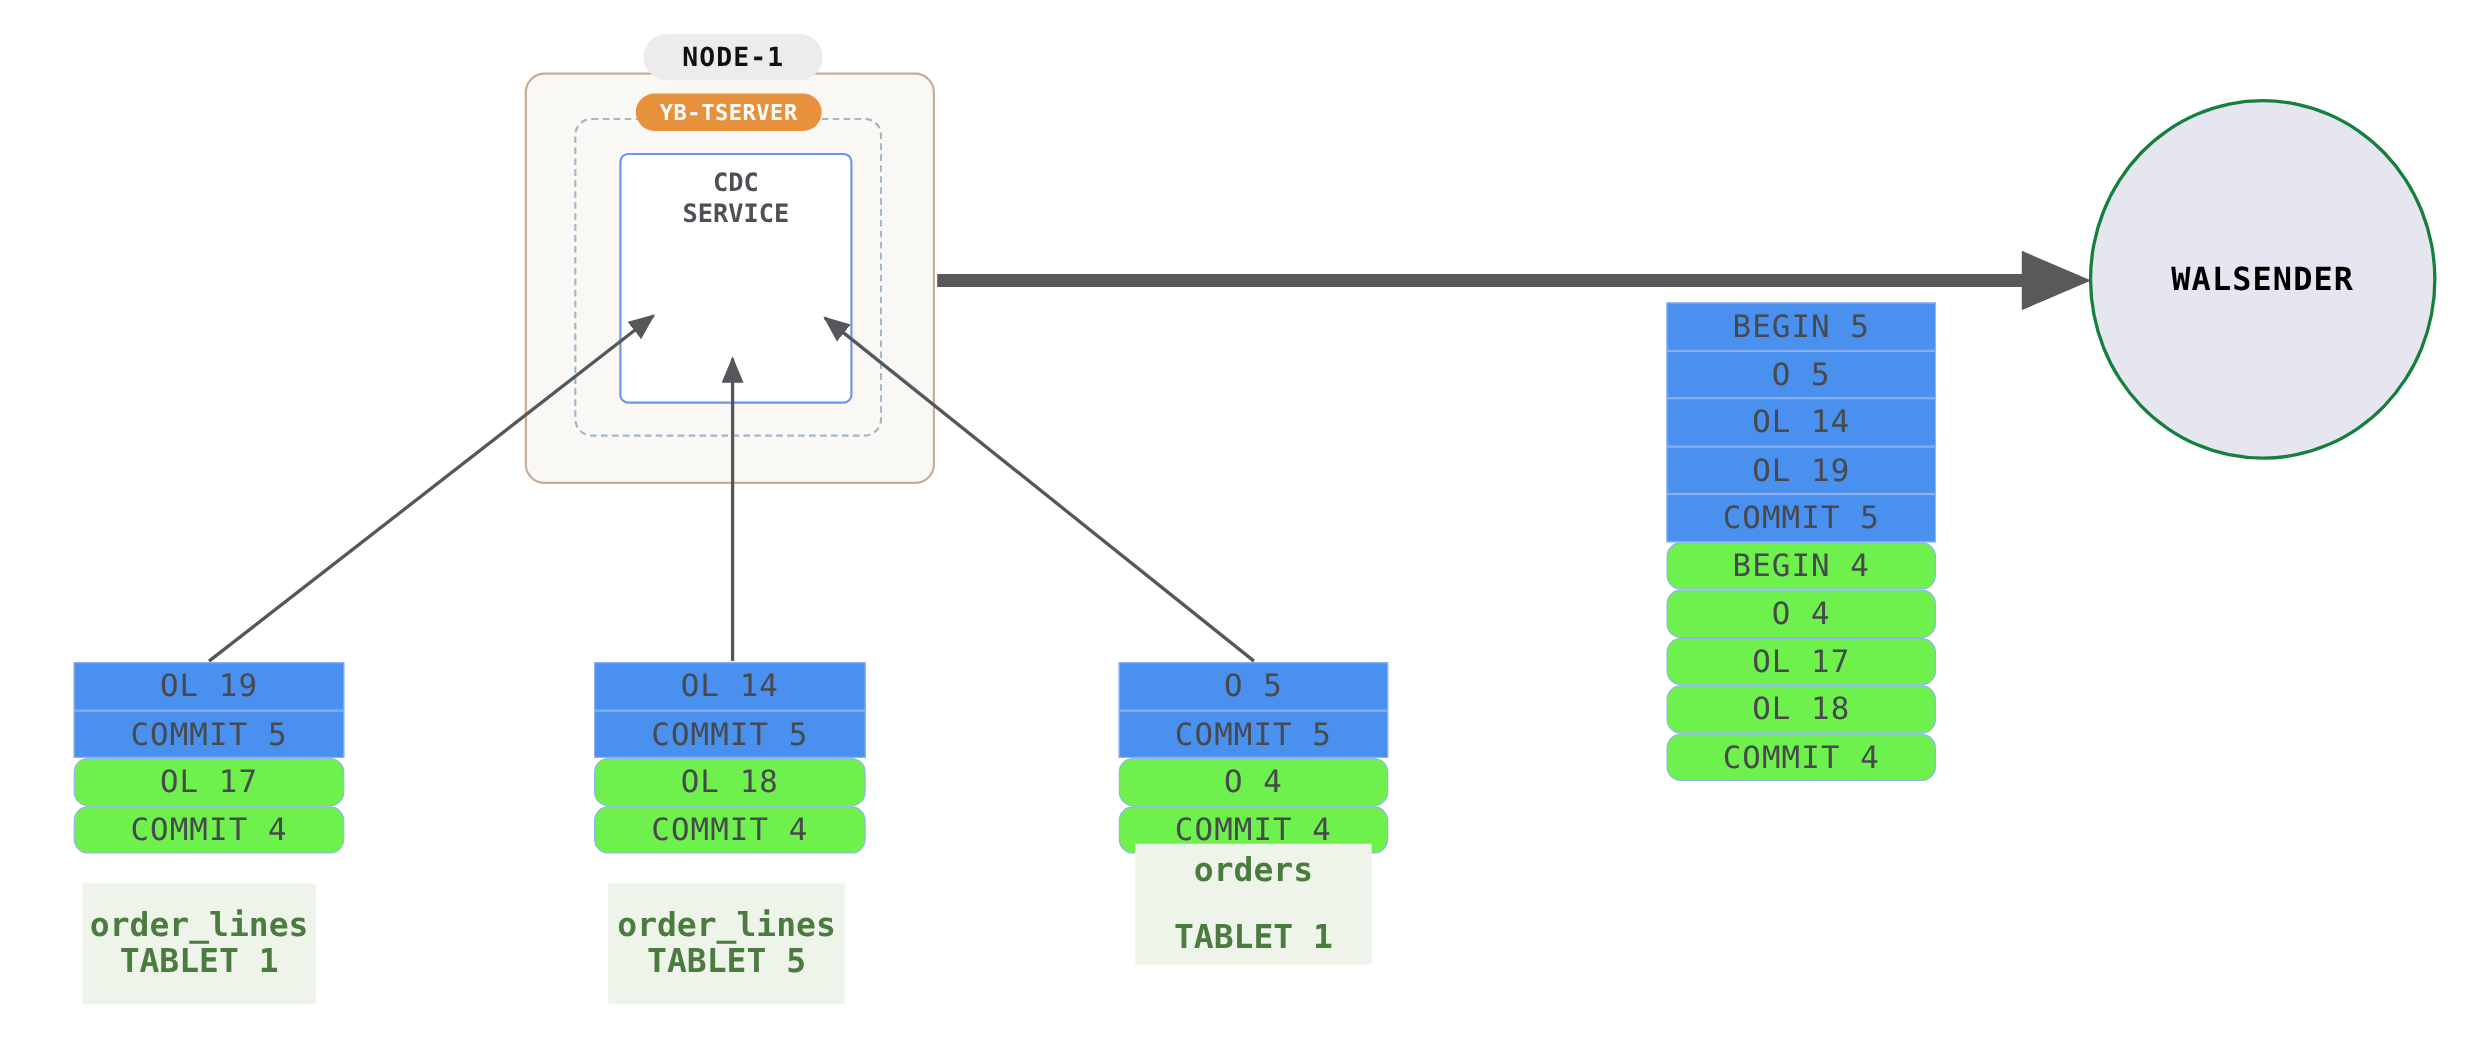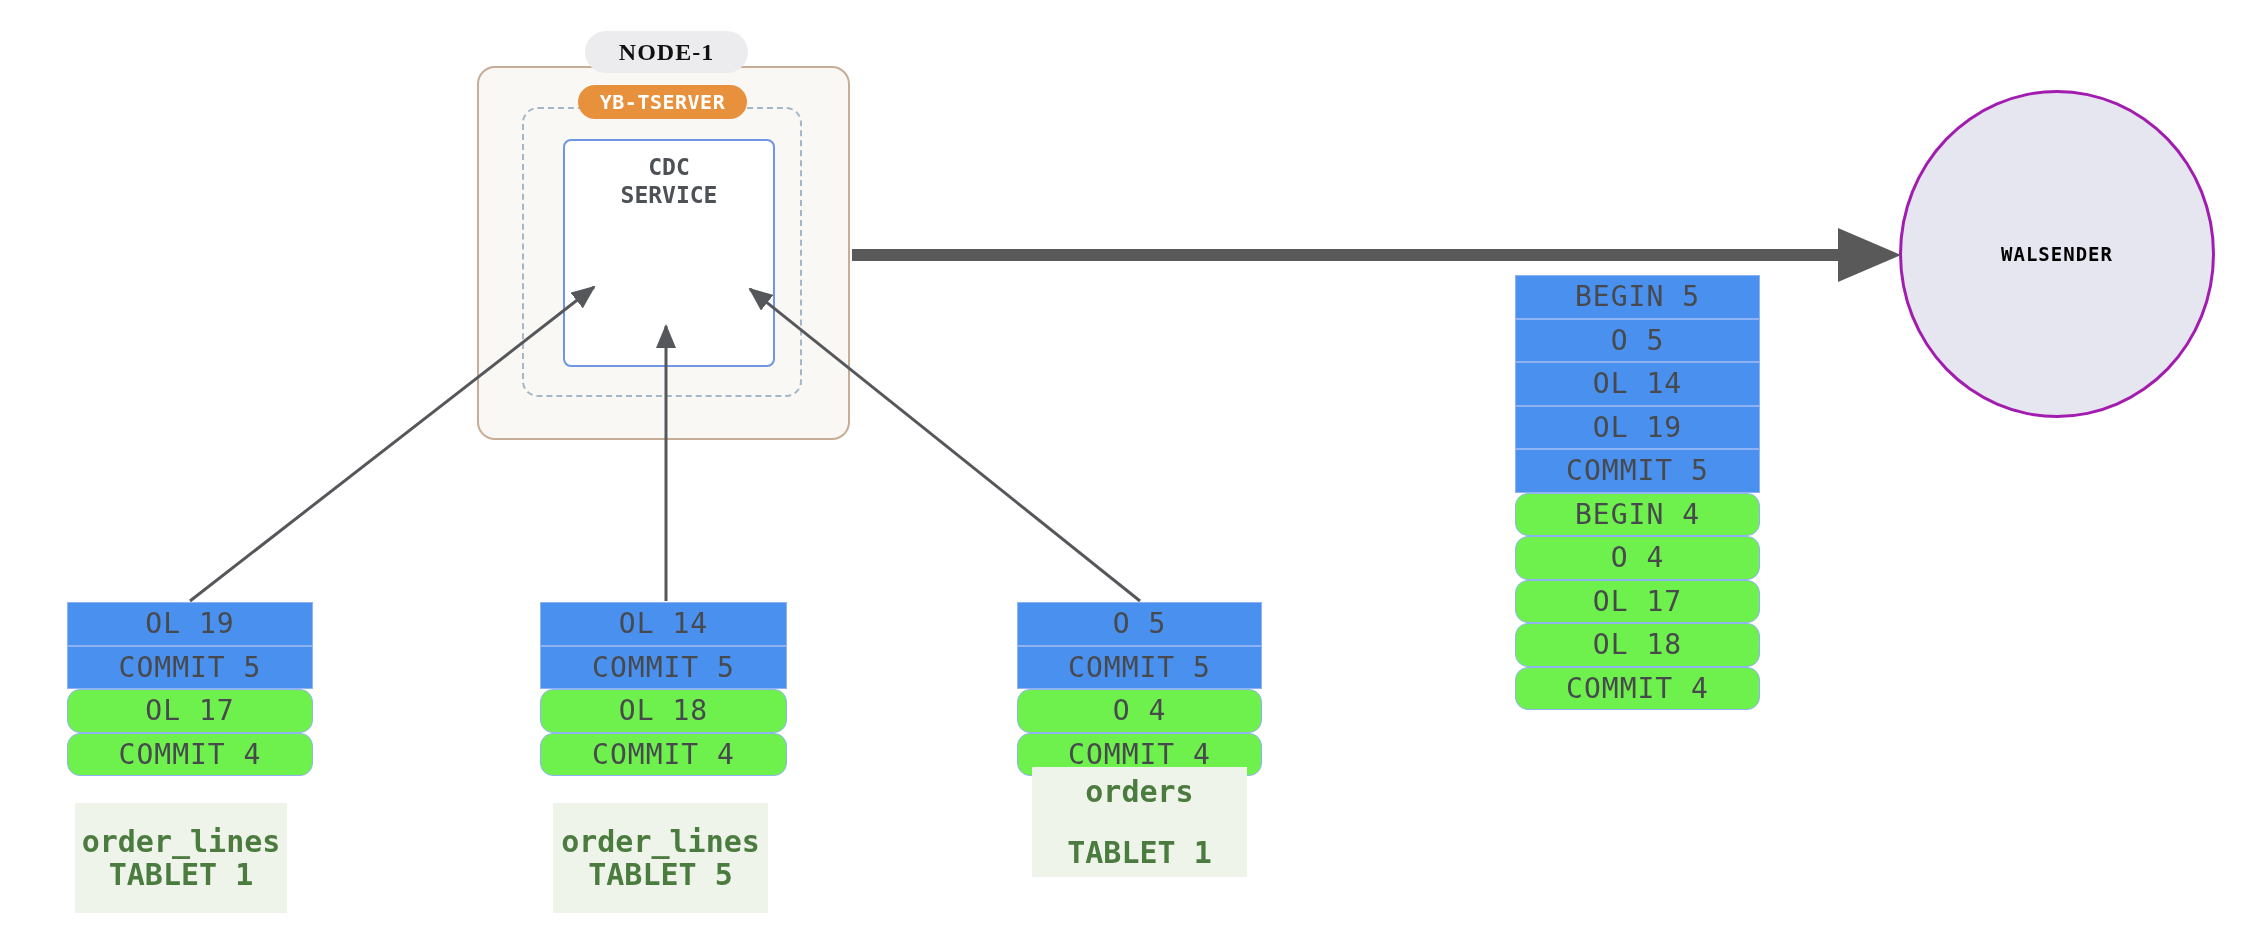--- a/index.html
+++ b/index.html
@@ -19,21 +19,21 @@
     background:#faf8f5;
     border:2.5px solid #c7ad96;
     border-radius:18px;
     z-index:1;
   }
   .node-pill{
     left:585px;top:31px;width:163px;height:42px;
     background:#ececee;border-radius:21px;
     display:flex;align-items:center;justify-content:center;
     font-size:24px;font-weight:bold;color:#111;
-    z-index:5;letter-spacing:1px;font-family:Liberation Serif, serif;
+    z-index:5;letter-spacing:1px;
   }
   .dashed-box{
     left:522px;top:107px;width:280px;height:290px;
     border:2px dashed #a3b7c9;border-radius:16px;
     z-index:2;
   }
   .yb-pill{
     left:578px;top:85px;width:169px;height:34px;
     background:#e8913c;border-radius:17px;
     display:flex;align-items:center;justify-content:center;
@@ -56,24 +56,24 @@
     border:2.5px solid #4a4a4a;
     display:flex;align-items:center;justify-content:center;
     font-size:24px;font-weight:bold;color:#000;
     z-index:6;letter-spacing:1px;
   }
 
   
   .walsender{
     left:1899px;top:90px;width:316px;height:328px;
     background:#e6e6f1;
-    border:3px solid #a21caf;
+    border:3px solid #15803d;
     border-radius:50%;
     display:flex;align-items:center;justify-content:center;
-    font-size:19px;font-weight:bold;color:#000;
+    font-size:29px;font-weight:bold;color:#000;
     z-index:3;letter-spacing:1px;
   }
 
   
   .stack{display:flex;flex-direction:column;z-index:4;}
   .cell{
     height:41.5px;
     display:flex;align-items:center;justify-content:center;
     border:1.5px solid #8fb2f2;
     font-size:28px;font-weight:normal;color:#47494c;

